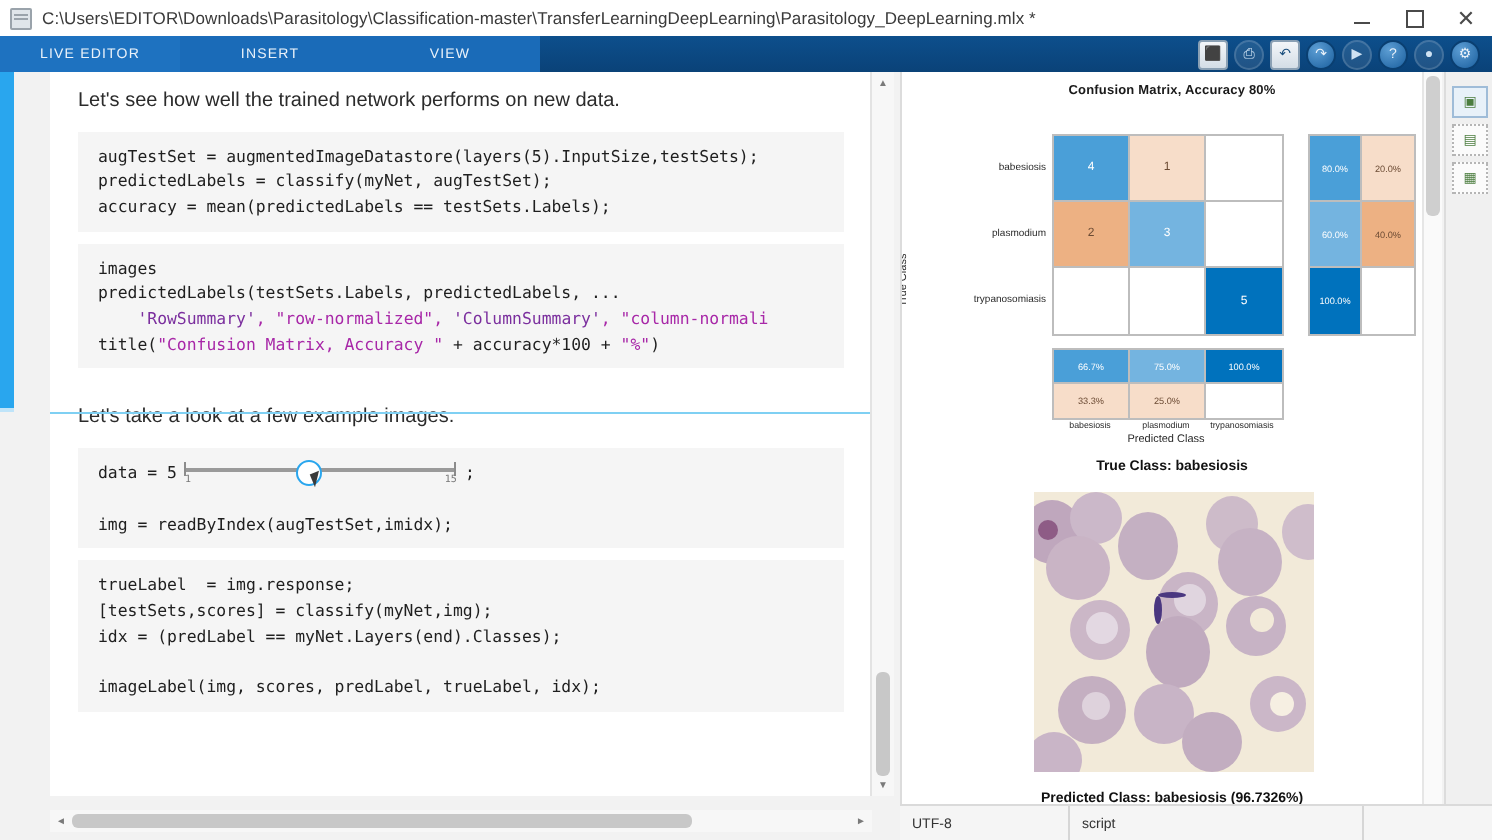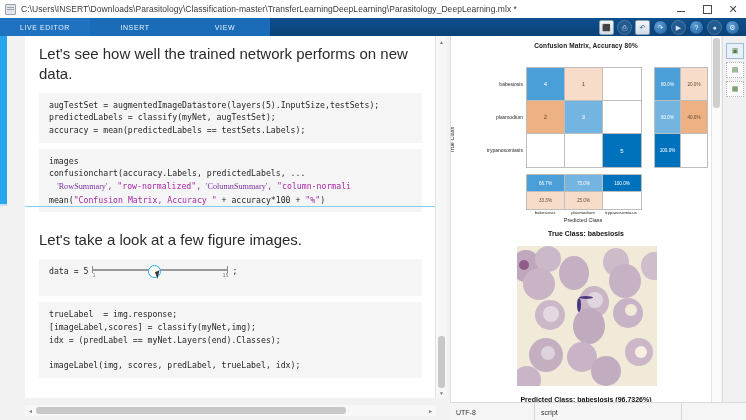--- a/index.html
+++ b/index.html
@@ -94,29 +94,29 @@
   }
   .sec-divider{
     position:absolute;left:0;right:0;height:1px;background:#7fd0f3;
   }
   .doc-pad{padding:6px 14px 0 14px;}
   h1.doc-title{
     font-size:15px;font-weight:bold;color:#1b1b1b;margin:6px 0 4px 0;
     font-family:"Liberation Sans",sans-serif;letter-spacing:-0.1px;
   }
   p.doc-text{
-    font-size:15px;color:#2b2b2b;margin:2px 0 8px 0;line-height:1.35;
+    font-size:10px;color:#2b2b2b;margin:2px 0 8px 0;line-height:1.35;
   }
   .codeblock{
     background:#f5f5f5;border-left:0;margin:0 0 6px 0;padding:6px 10px;
     font-family:"DejaVu Sans Mono",monospace;font-size:8.2px;line-height:1.55;
     color:#1f1f1f;white-space:pre;overflow:hidden;
   }
   .codeblock .str{color:#a828a8;}
-  .codeblock .str2{color:#7b2f9e;font-family:Liberation Serif, serif;}
+  .codeblock .str2{color:#7b2f9e;}
 
   
   .sliderline{display:flex;align-items:center;gap:0;white-space:pre;}
   .slider-wrap{
     display:inline-block;position:relative;width:136px;height:13px;
     margin:0 4px;vertical-align:middle;
   }
   .slider-track{
     position:absolute;left:0;right:0;top:4px;height:2px;background:#9a9a9a;
   }
@@ -274,21 +274,21 @@
   .sb-cell.c2{width:140px;}
   .sb-cell.c3{flex:1 1 auto;border-right:none;}
 </style>
 </head>
 <body>
 
 <div id="app">
 
   <div class="titlebar">
     <div class="tb-icon"></div>
-    <div class="tb-title">C:\Users\INSERT\Downloads\Parasitology\Classification-master\TransferLearningDeepLearning\Parasitology_DeepLearning.mlx *</div>
+    <div class="tb-title">C:\Users\EDITOR\Downloads\Parasitology\Classification-master\TransferLearningDeepLearning\Parasitology_DeepLearning.mlx *</div>
     <div class="tb-winbtns">
       <div class="tb-btn min"></div>
       <div class="tb-btn max"></div>
       <div class="tb-btn close">✕</div>
     </div>
   </div>
 
   <div class="ribbon">
     <div class="ribbon-tabs">
       <div class="rtab t1">LIVE EDITOR</div>
@@ -317,35 +317,35 @@
       <div class="page">
         <div class="doc-pad">
 
           <p class="doc-text">Let's see how well the trained network performs on new data.</p>
 
           <div class="codeblock">augTestSet = augmentedImageDatastore(layers(5).InputSize,testSets); 
 predictedLabels = classify(myNet, augTestSet);
 accuracy = mean(predictedLabels == testSets.Labels);</div>
 
           <div class="codeblock"><span>images</span>
-<span>confusionchart(accuracy.Labels, predictedLabels, ...</span>
+<span>predictedLabels(testSets.Labels, predictedLabels, ...</span>
 <span class="str2">    'RowSummary'</span><span class="str">, "row-normalized", </span><span class="str2">'ColumnSummary'</span><span class="str">, "column-normali</span>
-<span>mean(</span><span class="str">"Confusion Matrix, Accuracy "</span><span> + accuracy*100 + </span><span class="str">"%"</span><span>)</span></div>
+<span>title(</span><span class="str">"Confusion Matrix, Accuracy "</span><span> + accuracy*100 + </span><span class="str">"%"</span><span>)</span></div>
         </div>
 
         <div class="sec-divider" style="top:170px"></div>
 
         <div class="doc-pad" style="padding-top:10px">
-          <p class="doc-text">Let's take a look at a few figure images.</p>
+          <p class="doc-text">Let's take a look at a few example images.</p>
 
           <div class="codeblock"><span class="sliderline"><span>data = </span>   <span>5</span><span class="slider-wrap"><span class="slider-track"></span><span class="slider-tick l"></span><span class="slider-tick r"></span><span class="slider-min">1</span><span class="slider-max">15</span><span class="slider-thumb"></span><span class="cursor"></span></span><span>;</span></span>
-</div>
+<span>img = readByIndex(augTestSet,imidx);</span></div>
 
           <div class="codeblock">trueLabel  = img.response;
-[imageLabel,scores] = classify(myNet,img);
+[testSets,scores] = classify(myNet,img);
 idx = (predLabel == myNet.Layers(end).Classes);
 
 imageLabel(img, scores, predLabel, trueLabel, idx);</div>
         </div>
       </div>
 
       <div class="vsb">
         <div class="arrow up">▲</div>
         <div class="thumb" style="top:300px;height:52px"></div>
         <div class="arrow dn">▼</div>

